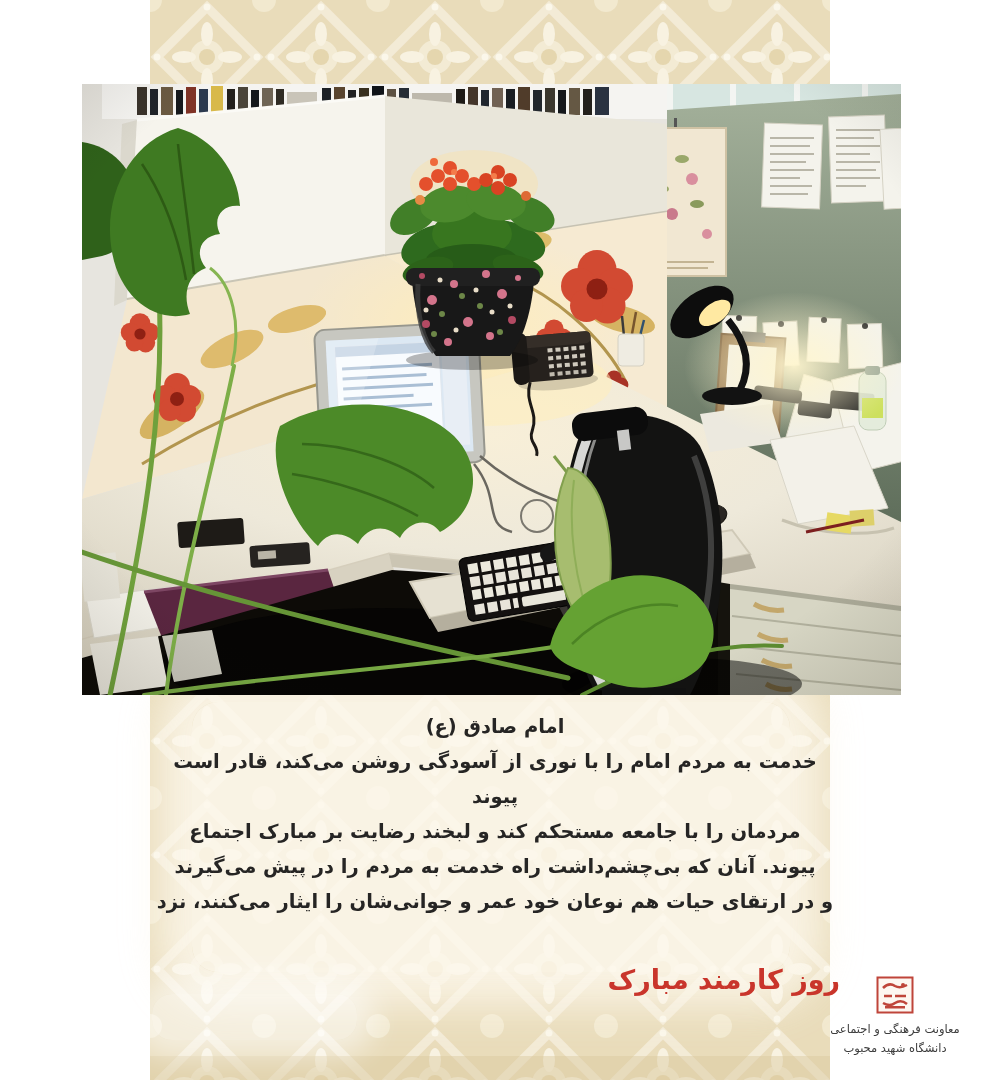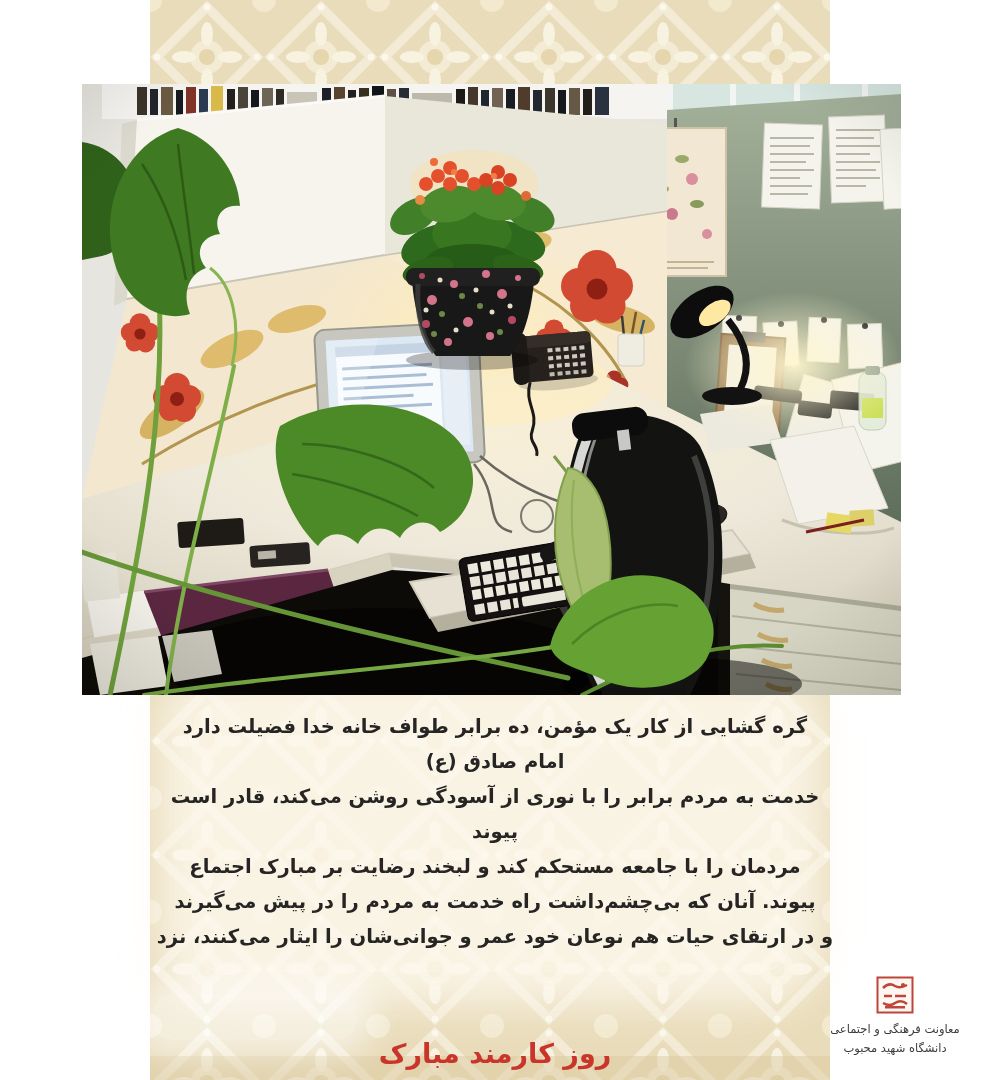--- a/index.html
+++ b/index.html
@@ -9,22 +9,22 @@
   .soft-overlay{position:absolute;left:192px;top:702px;width:598px;height:270px;z-index:2;
         background:rgba(253,248,237,0.82);border-radius:26px;
         box-shadow:0 0 42px 34px rgba(253,248,237,0.82);}
   .soft-blob{position:absolute;left:152px;top:994px;width:205px;height:46px;z-index:2;
         background:rgba(255,255,255,0.5);border-radius:20px;
         box-shadow:0 0 28px 18px rgba(255,255,255,0.5);}
   .photo{position:absolute;left:82px;top:84px;width:819px;height:611px;z-index:3;}
   .quote-block{position:absolute;left:150px;top:709px;width:690px;z-index:4;
         direction:rtl;text-align:center;color:#262524;font-weight:bold;
         font-size:19.5px;line-height:35px;}
-  .poster-title{position:absolute;left:150px;top:1038px;width:690px;z-index:4;
-        direction:rtl;text-align:center;color:#c9352b;font-weight:bold;font-size:27px;}
+  .poster-title{position:absolute;left:150px;top:964px;width:690px;z-index:4;
+        direction:rtl;text-align:right;color:#c9352b;font-weight:bold;font-size:27px;}
   .publisher{position:absolute;left:819px;top:976px;width:152px;z-index:4;
         direction:rtl;text-align:center;color:#3d3d3d;}
   .publisher .stamp{display:block;margin:0 auto 6px auto;}
   .publisher .org-line{font-size:11.5px;line-height:19px;}
 </style>
 </head>
 <body>
 
 <div class="page">
 
@@ -431,23 +431,22 @@
         <path d="M220,360 C260,360 320,376 352,404 M210,390 C250,396 300,412 336,432" stroke="#35681a" stroke-width="2.5" fill="none"></path>
         <path d="M468,562 C480,512 532,482 582,494 C624,504 644,542 624,576 C606,604 556,611 522,596 C502,586 474,582 468,562 Z" fill="#65a233"></path>
         <path d="M490,560 C520,530 560,516 596,522" stroke="#4c8424" stroke-width="2.5" fill="none"></path>
       </g>
 
       <rect width="819" height="611" fill="url(#vin)"></rect>
     </svg>
   </div>
 
   <div class="quote-block" dir="rtl">
-    <div>گره گشایی از کار یک مؤمن، ده برابر طواف خانه خدا  فضیلت دارد</div>
     <div>امام صادق (ع)</div>
-    <div>خدمت به مردم برابر را با نوری از آسودگی روشن می‌کند، قادر است پیوند</div>
+    <div>خدمت به مردم امام را با نوری از آسودگی روشن می‌کند، قادر است پیوند</div>
     <div>مردمان را  با جامعه مستحکم کند و لبخند رضایت بر مبارک اجتماع</div>
     <div>پیوند. آنان که بی‌چشم‌داشت راه خدمت به مردم را در پیش می‌گیرند</div>
     <div>و در ارتقای حیات هم نوعان خود عمر و جوانی‌شان را ایثار می‌کنند،  نزد</div>
   </div>
 
   <div class="poster-title" dir="rtl">روز کارمند مبارک</div>
 
   <div class="publisher">
     <svg class="stamp" width="38" height="38" viewBox="0 0 38 38" xmlns="http://www.w3.org/2000/svg">
       <rect x="1.5" y="1.5" width="35" height="35" fill="#fdf7f1" stroke="#bf453a" stroke-width="2"></rect>

